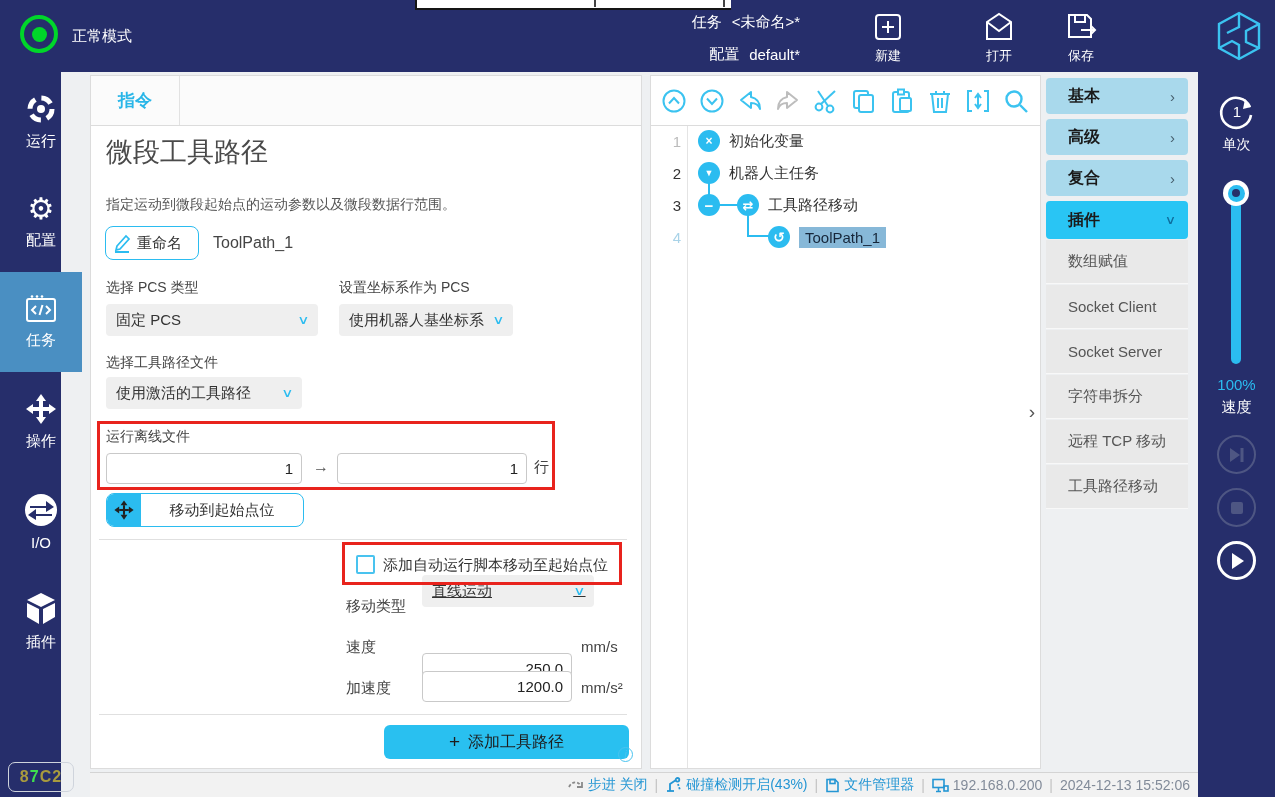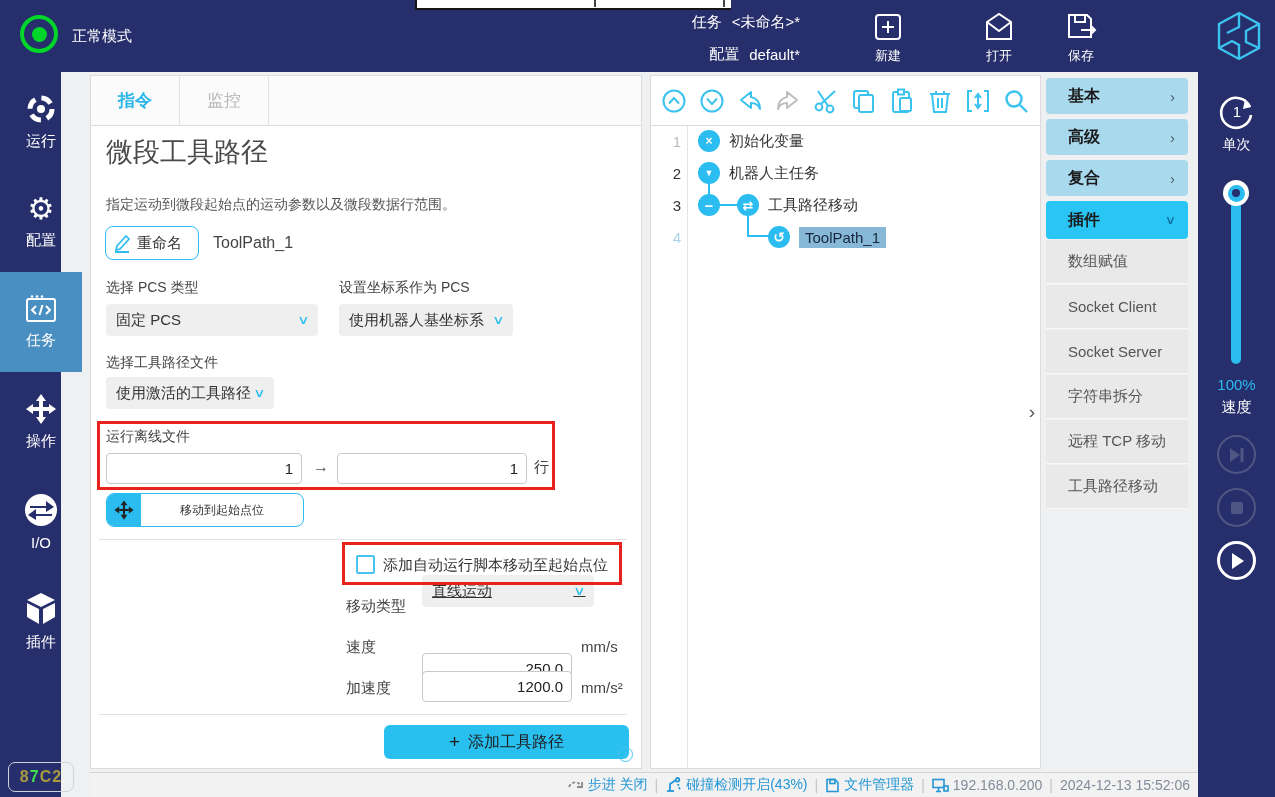--- a/index.html
+++ b/index.html
@@ -61,21 +61,21 @@
               padding:0 10px; font-size:15px; color:#333; cursor:pointer; }
   .dd-chev { color:#2bbcf0; font-size:12px; transform:scaleX(1.4); }
   .tinput { position:absolute; height:31px; background:#fff; border:1px solid #c9c9c9;
             border-radius:4px; text-align:right; padding:0 8px; font-size:15px; color:#222;
             font-family:"Liberation Sans","DejaVu Sans",sans-serif; }
   .annotation { position:absolute; border:3px solid #e8231d; pointer-events:none; }
   .movebtn { left:15px; top:417px; width:198px; height:34px; border:1px solid #2bbcf0;
              border-radius:8px; background:#fff; display:flex; align-items:center; cursor:pointer; overflow:hidden;}
   .movebtn .iconbox { width:34px; height:34px; background:#2bbcf0; display:flex;
                       align-items:center; justify-content:center; }
-  .movebtn .lbl { flex:1; text-align:center; font-size:12px; color:#333; }
+  .movebtn .lbl { flex:1; text-align:center; font-size:15px; color:#333; }
   .divider { position:absolute; left:8px; width:528px; height:1px; background:#e0e0e0; }
   .checkbox { left:265px; top:479px; width:19px; height:19px; border:2px solid #49c3ef;
               background:#fff; border-radius:2px; cursor:pointer; }
   .cb-label { left:292px; top:480px; font-size:15px; color:#333; }
   .addbtn { left:293px; top:649px; width:245px; height:34px; background:#29c0f0; border:none;
             border-radius:6px; font-size:16px; color:#1d1d1d; cursor:pointer;
             display:flex; align-items:center; justify-content:center; gap:8px;
             font-family:"Liberation Sans","DejaVu Sans",sans-serif; }
   .addbtn .plus { font-size:19px; }
   .infoicon { left:527px; top:671px; width:15px; height:15px; border:1px solid #49c3ef;
@@ -250,23 +250,20 @@
       <span class="hex-g">7</span>
       <span class="hex-o">C2</span>
   </div>
 </div>
 
 <div class="abs card">
   <div class="tabbar">
     <div class="tab active">
       <span>指令</span>
     </div>
-    <div class="tab inactive">
-      <span>监控</span>
-    </div>
   </div>
 
   <div class="abs page-title">微段工具路径</div>
   <div class="abs page-desc">指定运动到微段起始点的运动参数以及微段数据行范围。</div>
 
   <div class="abs rename-btn">
     <svg width="18" height="20" viewBox="0 0 18 20" fill="none" stroke="#2bbcf0" stroke-width="1.7">
       <path d="M4 13 L13 3 L16 6 L7 16 L3 17 Z"></path>
       <line x1="2" y1="19" x2="16" y2="19" stroke-width="2"></line>
     </svg>
@@ -280,21 +277,21 @@
   <div class="dropdown" style="left:15px; top:228px; width:212px;">
     <span>固定 PCS</span>
     <span class="dd-chev">∨</span>
   </div>
   <div class="dropdown" style="left:248px; top:228px; width:174px;">
     <span>使用机器人基坐标系</span>
     <span class="dd-chev">∨</span>
   </div>
 
   <div class="abs flabel" style="left:15px; top:278px;">选择工具路径文件</div>
-  <div class="dropdown" style="left:15px; top:301px; width:168px;">
+  <div class="dropdown" style="left:15px; top:301px; width:196px;">
     <span>使用激活的工具路径</span>
     <span class="dd-chev">∨</span>
   </div>
 
   <div class="abs flabel" style="left:15px; top:352px;">运行离线文件</div>
   <input class="tinput" style="left: 15px; top: 377px; width: 196px;" readonly="" value="1">
   <div class="abs" style="left:222px; top:382px; font-size:16px; color:#555;">→</div>
   <input class="tinput" style="left: 246px; top: 377px; width: 190px;" readonly="" value="1">
   <div class="abs flabel" style="left:443px; top:382px; font-size:15px;">行</div>
 

